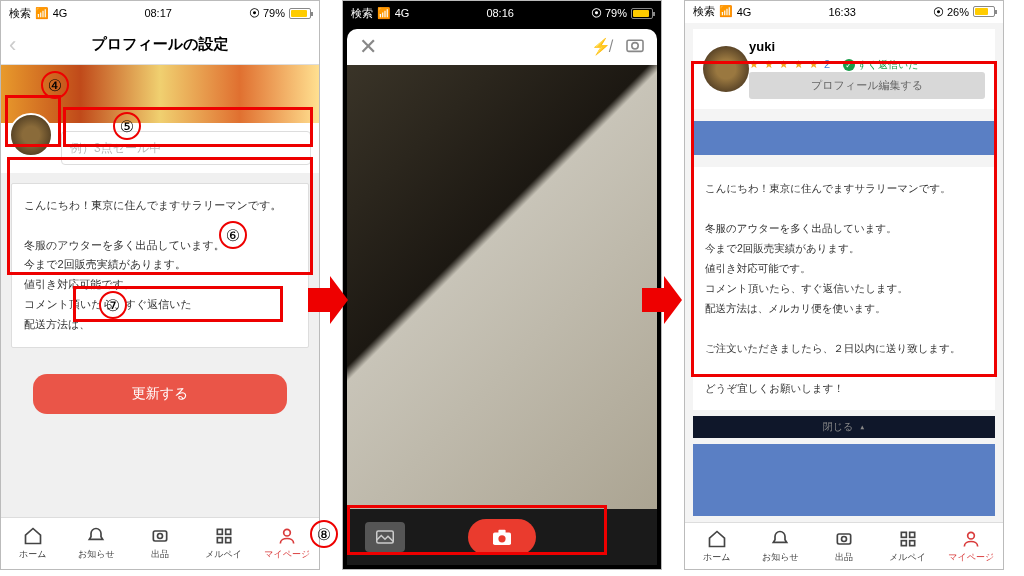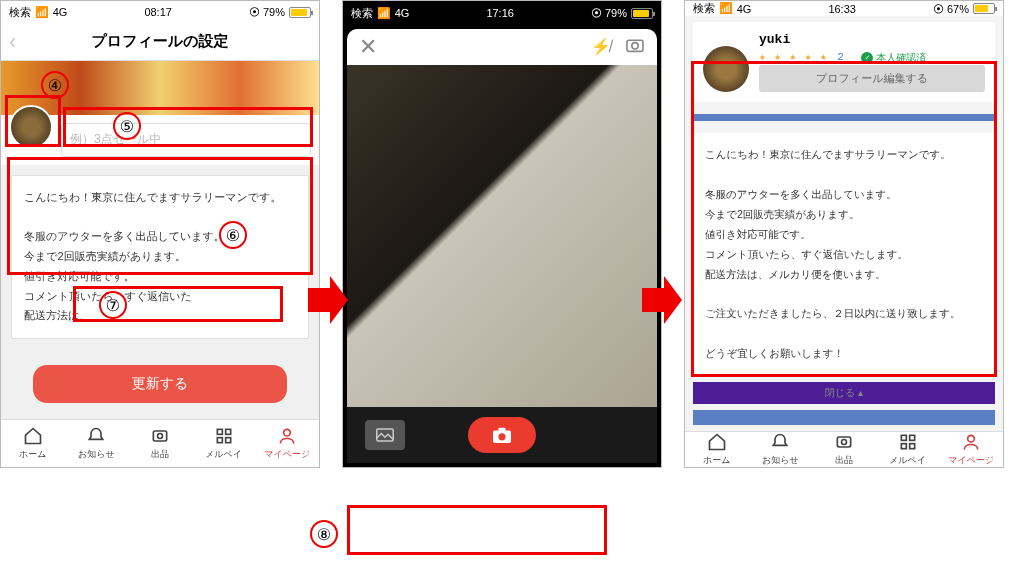--- a/index.html
+++ b/index.html
@@ -1,17 +1,17 @@
 <!DOCTYPE html>
 <html><head>
 <meta charset="utf-8">
 <style>
   * { box-sizing: border-box; margin: 0; padding: 0; }
   body { font-family: -apple-system, "Hiragino Sans", sans-serif; background: #fff; width: 1024px; height: 576px; display: flex; gap: 0; position: relative; }
-  .phone { width: 320px; height: 468px; border: 1px solid #bbb; display: flex; flex-direction: column; background: #f0f0f0; position: relative; flex-shrink: 0; }
+  .phone { width: 320px; height: 570px; border: 1px solid #bbb; display: flex; flex-direction: column; background: #f0f0f0; position: relative; flex-shrink: 0; }
   .phone.dark { background: #000; }
   .status { height: 24px; display: flex; align-items: center; justify-content: space-between; padding: 0 8px; font-size: 11px; background: #fff; }
   .phone.dark .status { background: #000; color: #fff; }
   .status-left, .status-right { display: flex; align-items: center; gap: 4px; }
   .battery { display: inline-block; width: 22px; height: 11px; border: 1px solid #888; border-radius: 2px; position: relative; }
   .battery::after { content: ""; position: absolute; right: -3px; top: 3px; width: 2px; height: 4px; background: #888; }
   .battery .fill { position: absolute; left: 1px; top: 1px; bottom: 1px; width: 78%; background: #ffcc00; border-radius: 1px; }
   .phone3 .battery .fill { width: 67%; }
   .header { height: 40px; background: #fff; display: flex; align-items: center; justify-content: center; position: relative; border-bottom: 1px solid #ddd; }
   .header .back { position: absolute; left: 8px; color: #ccc; font-size: 22px; }
@@ -30,32 +30,32 @@
   
   .cam-top { height: 36px; background: #fff; display: flex; align-items: center; justify-content: space-between; padding: 0 12px; border-radius: 10px 10px 0 0; margin: 4px 4px 0; }
   .close-x { font-size: 22px; color: #888; }
   .cam-icons { display: flex; gap: 14px; color: #888; }
   .viewfinder { flex: 1; background: linear-gradient(135deg,#3a3428 0%,#1c1812 40%,#c8c4b8 42%,#aba492 100%); margin: 0 4px; }
   .cam-bottom { height: 56px; background: #1a1a1a; display: flex; align-items: center; justify-content: center; gap: 40px; margin: 0 4px 4px; position: relative; }
   .gallery-btn { width: 40px; height: 30px; background: #555; border-radius: 4px; display:flex;align-items:center;justify-content:center; position:absolute; left:18px;}
   .shutter { width: 68px; height: 36px; background: #ea3b2e; border-radius: 18px; display:flex;align-items:center;justify-content:center; }
   
   .profile-card { margin: 6px 8px; background:#fff; padding: 10px; }
-  .pc-row { display:flex; gap:10px; align-items:flex-end;font-family:Liberation Mono, monospace; }
+  .pc-row { display:flex; align-items:center; }
   .pc-avatar { width:46px;height:46px;border-radius:50%;background:radial-gradient(circle,#9a7840 30%,#5c4628 70%); flex-shrink:0;}
   .pc-info { flex:1; }
   .pc-name { font-weight:600; font-size:13px; }
   .stars { color:#f5a623; font-size:11px; letter-spacing:1px; }
   .verified { display:inline-flex; align-items:center; gap:3px; font-size:10px; color:#1a9e4b; margin-left:8px;}
   .verified-badge { width:12px;height:12px;background:#1a9e4b;border-radius:50%;display:inline-flex;align-items:center;justify-content:center;color:#fff;font-size:8px;}
   .edit-btn { margin-top:0; background:#d8d8d8; color:#666; font-size:11px; padding:6px; text-align:center; border-radius:3px;}
   .blue-box { background:#5a7fc4; height:38px; margin:6px 8px; }
   .blue-box.big { height:80px; }
   .bio-text { margin: 6px 8px; background:#fff; padding:12px; font-size:10.5px; line-height:1.9; white-space:pre-line; color:#333;}
-  .close-bar { text-align:center; font-size:10px; color:#888; padding:4px; background:#4c1d95; margin:0 8px;}
+  .close-bar { text-align:center; font-size:10px; color:#888; padding:4px; background:#0f172a; margin:0 8px;font-family:Liberation Mono, monospace;}
   
   .annot-box { position:absolute; border:3px solid #e00; pointer-events:none; }
   .annot-num { position:absolute; width:28px; height:28px; border:2px solid #e00; border-radius:50%; display:flex; align-items:center; justify-content:center; font-size:16px; color:#000; font-family:serif; background:rgba(255,255,255,0); pointer-events:none;}
   .arrow { position:absolute; width:40px; height:60px; pointer-events:none; z-index:20;}
   .arrow svg { width:100%; height:100%; }
 </style>
 </head>
 <body>
 
 <div class="phone phone1">
@@ -144,21 +144,21 @@
     </svg>
 </div>
 
 <div class="phone dark phone2" style="margin-left:22px;">
   <div class="status">
     <div class="status-left">
         <span>検索</span> 
         <span>📶</span> 
         <span>4G</span>
       </div>
-    <div>17:16</div>
+    <div>08:16</div>
     <div class="status-right">
         <span>⦿ <span>79%</span></span>
         <span class="battery">
           <span class="fill"></span>
         </span>
       </div>
   </div>
   <div class="cam-top">
     <span class="close-x">✕</span>
     <div class="cam-icons">
@@ -198,37 +198,37 @@
 
 <div class="phone phone3" style="margin-left:22px;background:#f4f4f4;">
   <div class="status">
     <div class="status-left">
         <span>検索</span> 
         <span>📶</span> 
         <span>4G</span>
       </div>
     <div>16:33</div>
     <div class="status-right">
-        <span>⦿ <span>67%</span></span>
+        <span>⦿ <span>26%</span></span>
         <span class="battery">
           <span class="fill"></span>
         </span>
       </div>
   </div>
   <div class="profile-card">
     <div class="pc-row">
       <div class="pc-avatar"></div>
       <div class="pc-info">
         <div class="pc-name">yuki</div>
         <div>
           <span class="stars">★ ★ ★ ★ ★</span>
           <span style="color:#3b82d6;font-size:11px;">2</span>
           <span class="verified">
               <span class="verified-badge">✓</span>
-              <span>本人確認済</span>
+              <span>すぐ返信いた</span>
             </span>
         </div>
         <div class="edit-btn">プロフィール編集する</div>
       </div>
     </div>
   </div>
   <div class="blue-box"></div>
   <div class="bio-text">こんにちわ！東京に住んでますサラリーマンです。
 
 冬服のアウターを多く出品しています。

